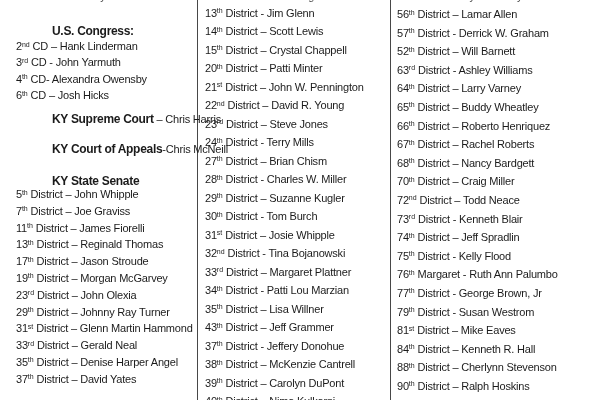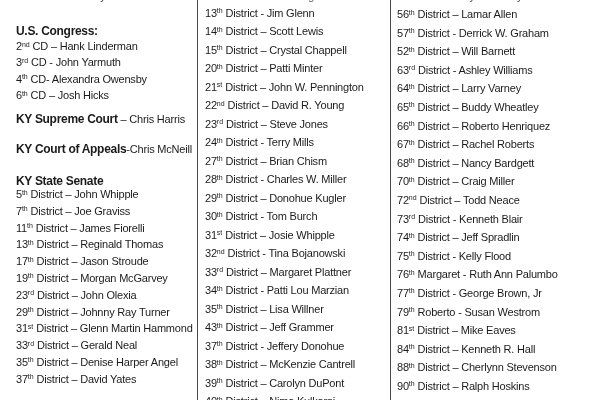--- a/index.html
+++ b/index.html
@@ -14,21 +14,21 @@
   .vline-2 { left:390px; }
 
   .col { position:absolute; top:0; }
   .col-left  { left:16px;  width:181px; }
   .col-mid   { left:205px; width:185px; }
   .col-right { left:397px; width:203px; }
 
   .block { position:absolute; left:0; }
   .line, .row { white-space:nowrap; }
 
-  .head { font-weight:bold; font-size:12px; letter-spacing:-0.3px; line-height:15px; }
+  .head { font-weight:bold; font-size:12px; letter-spacing:-0.3px; line-height:15px;margin-left:36px; }
   .head .r { font-weight:normal; font-size:11px; letter-spacing:-0.2px;text-align:center; }
 
   .list { font-size:11px; letter-spacing:-0.2px; }
   .cd-list     { line-height:14.4px; }
   .senate-list { line-height:15.8px; }
   .mid-list    { line-height:16.5px; }
   .right-list  { line-height:16.6px; }
 
   .ord { font-size:7px; position:relative; top:-3.5px; letter-spacing:0; }
 
@@ -122,21 +122,21 @@
         <div class="row"><span class="n">22</span><span class="ord">nd</span><span class="t"> District – David R. Young</span></div>
 
         <div class="row"><span class="n">23</span><span class="ord">rd</span><span class="t"> District – Steve Jones</span></div>
 
         <div class="row"><span class="n">24</span><span class="ord">th</span><span class="t"> District - Terry Mills</span></div>
 
         <div class="row"><span class="n">27</span><span class="ord">th</span><span class="t"> District – Brian Chism</span></div>
 
         <div class="row"><span class="n">28</span><span class="ord">th</span><span class="t"> District - Charles W. Miller</span></div>
 
-        <div class="row"><span class="n">29</span><span class="ord">th</span><span class="t"> District – Donohue Kugler</span></div>
+        <div class="row"><span class="n">29</span><span class="ord">th</span><span class="t"> District – Suzanne Kugler</span></div>
 
         <div class="row"><span class="n">30</span><span class="ord">th</span><span class="t"> District - Tom Burch</span></div>
 
         <div class="row"><span class="n">31</span><span class="ord">st</span><span class="t"> District – Josie Whipple</span></div>
 
         <div class="row"><span class="n">32</span><span class="ord">nd</span><span class="t"> District - Tina Bojanowski</span></div>
 
         <div class="row"><span class="n">33</span><span class="ord">rd</span><span class="t"> District – Margaret Plattner</span></div>
 
         <div class="row"><span class="n">34</span><span class="ord">th</span><span class="t"> District - Patti Lou Marzian</span></div>
@@ -186,21 +186,21 @@
         <div class="row"><span class="n">73</span><span class="ord">rd</span><span class="t"> District - Kenneth Blair</span></div>
 
         <div class="row"><span class="n">74</span><span class="ord">th</span><span class="t"> District – Jeff Spradlin</span></div>
 
         <div class="row"><span class="n">75</span><span class="ord">th</span><span class="t"> District - Kelly Flood</span></div>
 
         <div class="row"><span class="n">76</span><span class="ord">th</span><span class="t"> Margaret - Ruth Ann Palumbo</span></div>
 
         <div class="row"><span class="n">77</span><span class="ord">th</span><span class="t"> District - George Brown, Jr</span></div>
 
-        <div class="row"><span class="n">79</span><span class="ord">th</span><span class="t"> Roberto - Susan Westrom</span></div>
+        <div class="row"><span class="n">79</span><span class="ord">th</span><span class="t"> District - Susan Westrom</span></div>
 
         <div class="row"><span class="n">81</span><span class="ord">st</span><span class="t"> District – Mike Eaves</span></div>
 
         <div class="row"><span class="n">84</span><span class="ord">th</span><span class="t"> District – Kenneth R. Hall</span></div>
 
         <div class="row"><span class="n">88</span><span class="ord">th</span><span class="t"> District – Cherlynn Stevenson</span></div>
 
         <div class="row"><span class="n">90</span><span class="ord">th</span><span class="t"> District – Ralph Hoskins</span></div>
 
         <div class="row"><span class="n">91</span><span class="ord">st</span><span class="t"> District – Paula Clemons-Combs</span></div>

